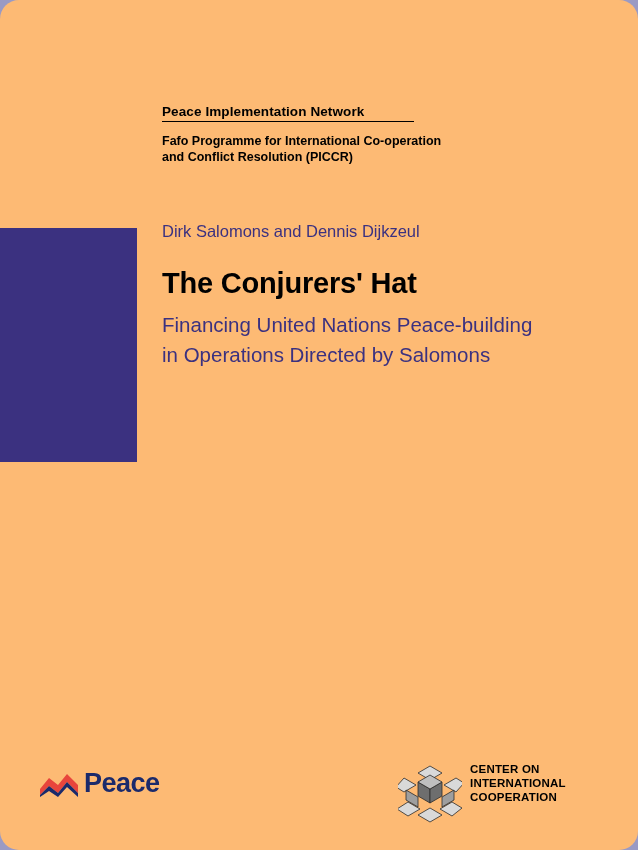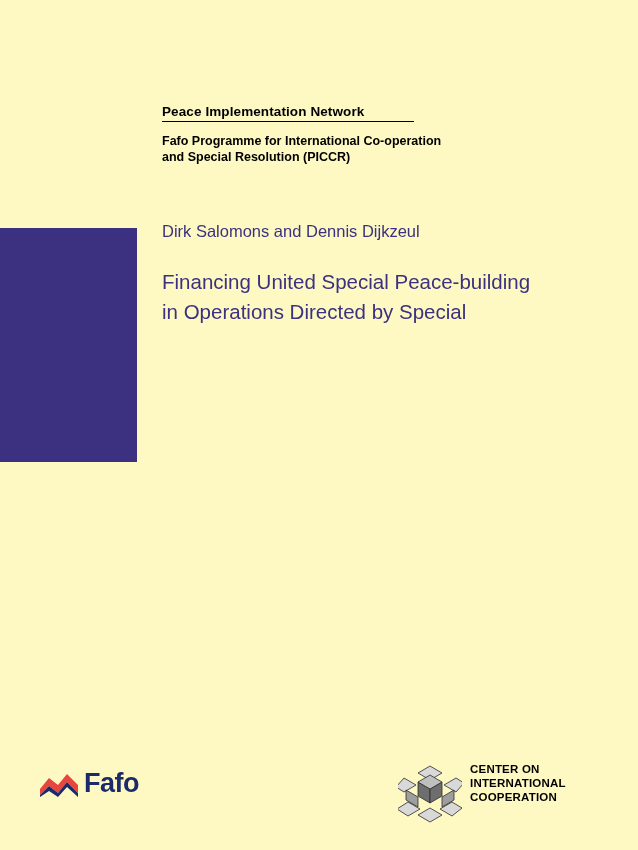--- a/index.html
+++ b/index.html
@@ -10,21 +10,22 @@
     width: 638px;
     height: 850px;
     background: #9a9ac4;
     font-family: "Liberation Sans", sans-serif;
     overflow: hidden;
     position: relative;
   }
   .page {
     position: absolute;
     inset: 0;
-    background: #fef9c3;
+    background: #fdba74;
+    border-radius: 19px;
   }
   
   .purple-block {
     position: absolute;
     left: 0;
     top: 228px;
     width: 137px;
     height: 234px;
     background: #3b3180;
   }
@@ -124,40 +125,41 @@
 <body>
 
 <div class="page">
 
   <div class="purple-block"></div>
 
   <div class="header">
     <span class="header-title">Peace Implementation Network</span>
     <div class="header-sub">
       <div>Fafo Programme for International Co-operation</div>
-      <div>and Special Resolution (PICCR)</div>
+      <div>and Conflict Resolution (PICCR)</div>
     </div>
   </div>
 
   <div class="titleblock">
     <div class="authors">Dirk Salomons and Dennis Dijkzeul</div>
+    <h1 class="main-title">The Conjurers' Hat</h1>
     <div class="subtitle">
-      <div>Financing United Special Peace-building</div>
-      <div>in Operations Directed by Special</div>
+      <div>Financing United Nations Peace-building</div>
+      <div>in Operations Directed by Salomons</div>
     </div>
   </div>
 
   <div class="fafo-logo">
     <span class="fafo-mark">
       <svg width="38" height="26" viewBox="0 0 38 26" aria-hidden="true">
         <polygon points="0,18 9,7 18,14 27,3 38,14 38,22 27,11 18,22 9,15 0,24" fill="#e8453c"></polygon>
         <polygon points="0,24 9,15 18,22 27,11 38,22 38,26 27,16 18,26 9,20 0,26" fill="#1b2a6b"></polygon>
       </svg>
     </span>
-    <span class="fafo-text">Fafo</span>
+    <span class="fafo-text">Peace</span>
   </div>
 
   <div class="cic-logo">
     <span class="cic-mark">
       <svg width="64" height="64" viewBox="0 0 64 64" aria-hidden="true">
         <g fill="#d9d9d9" stroke="#2b2b2b" stroke-width="0.8">
           <polygon points="32,4 44,11 32,18 20,11"></polygon>
           <polygon points="6,16 18,23 6,30 -2,25"></polygon>
           <polygon points="58,16 66,21 58,30 46,23"></polygon>
           <polygon points="10,40 22,47 10,54 -1,47"></polygon>

